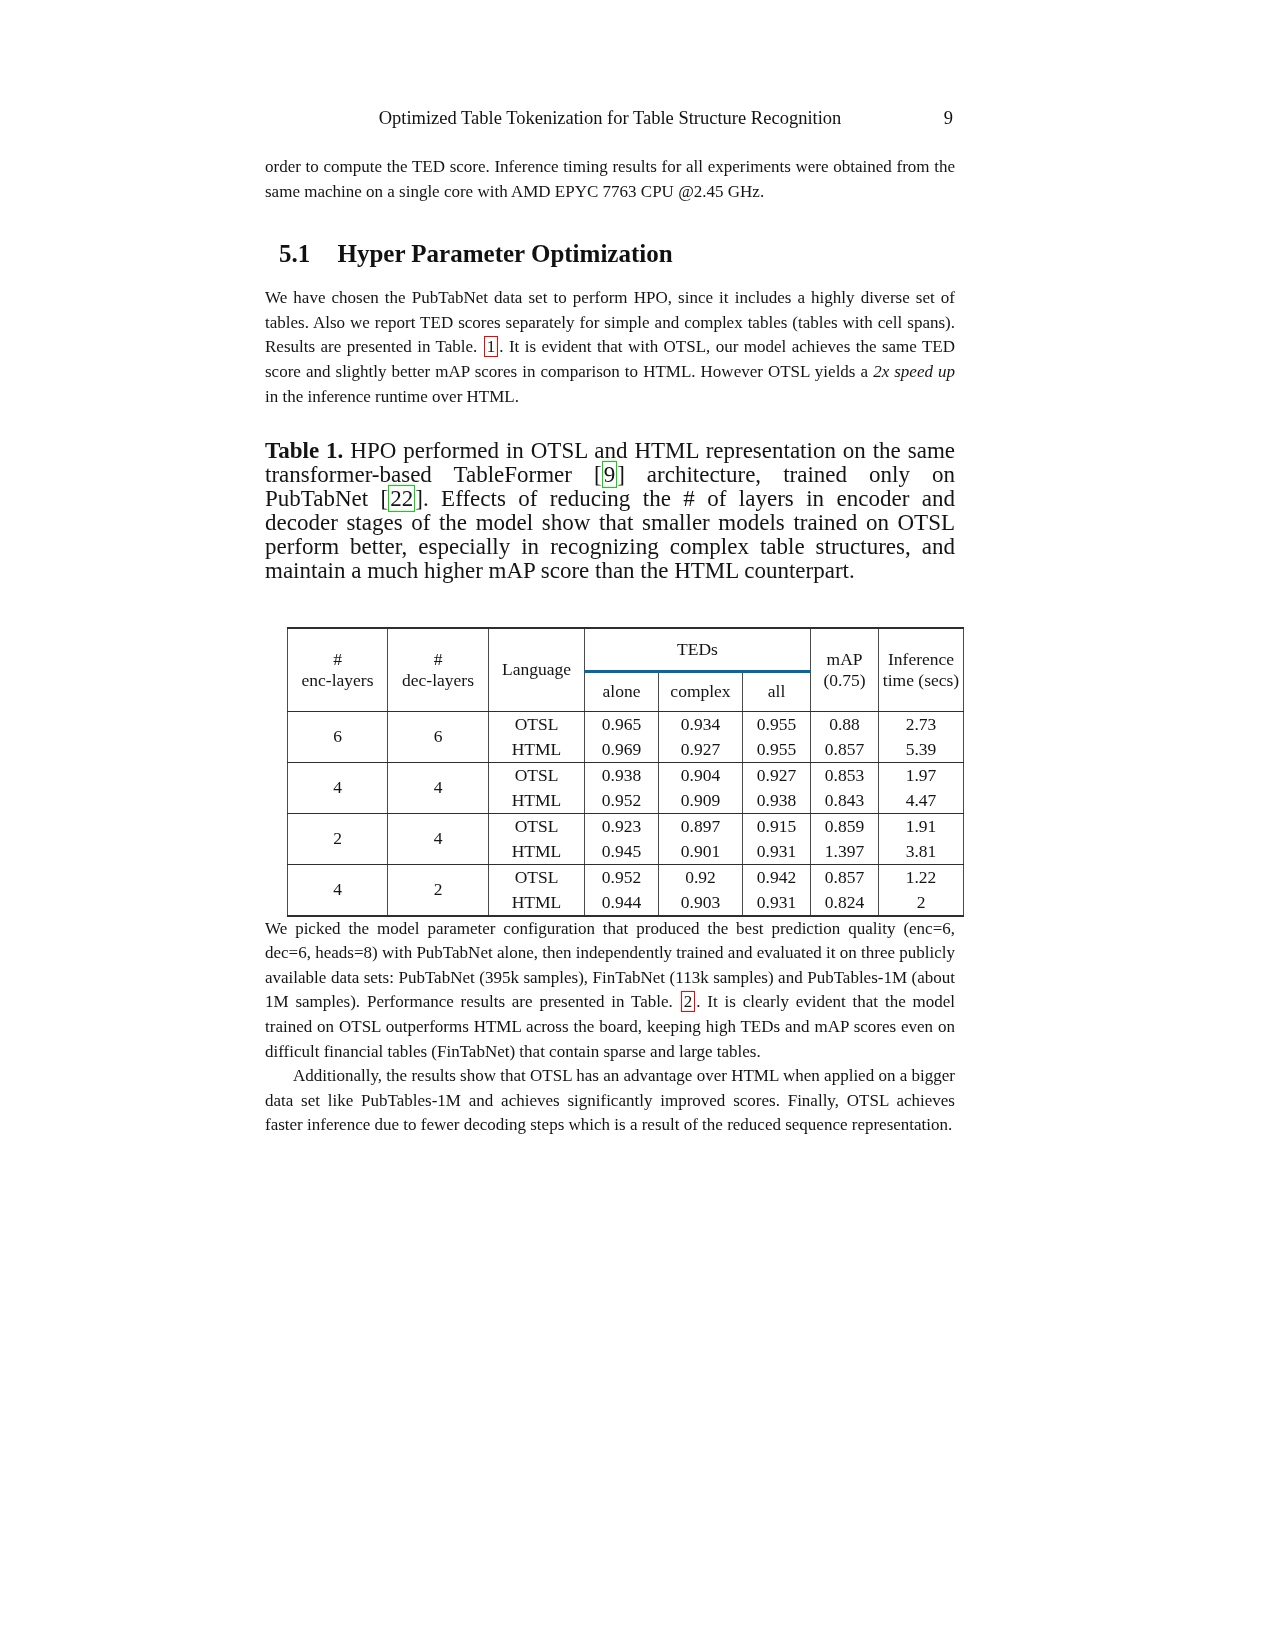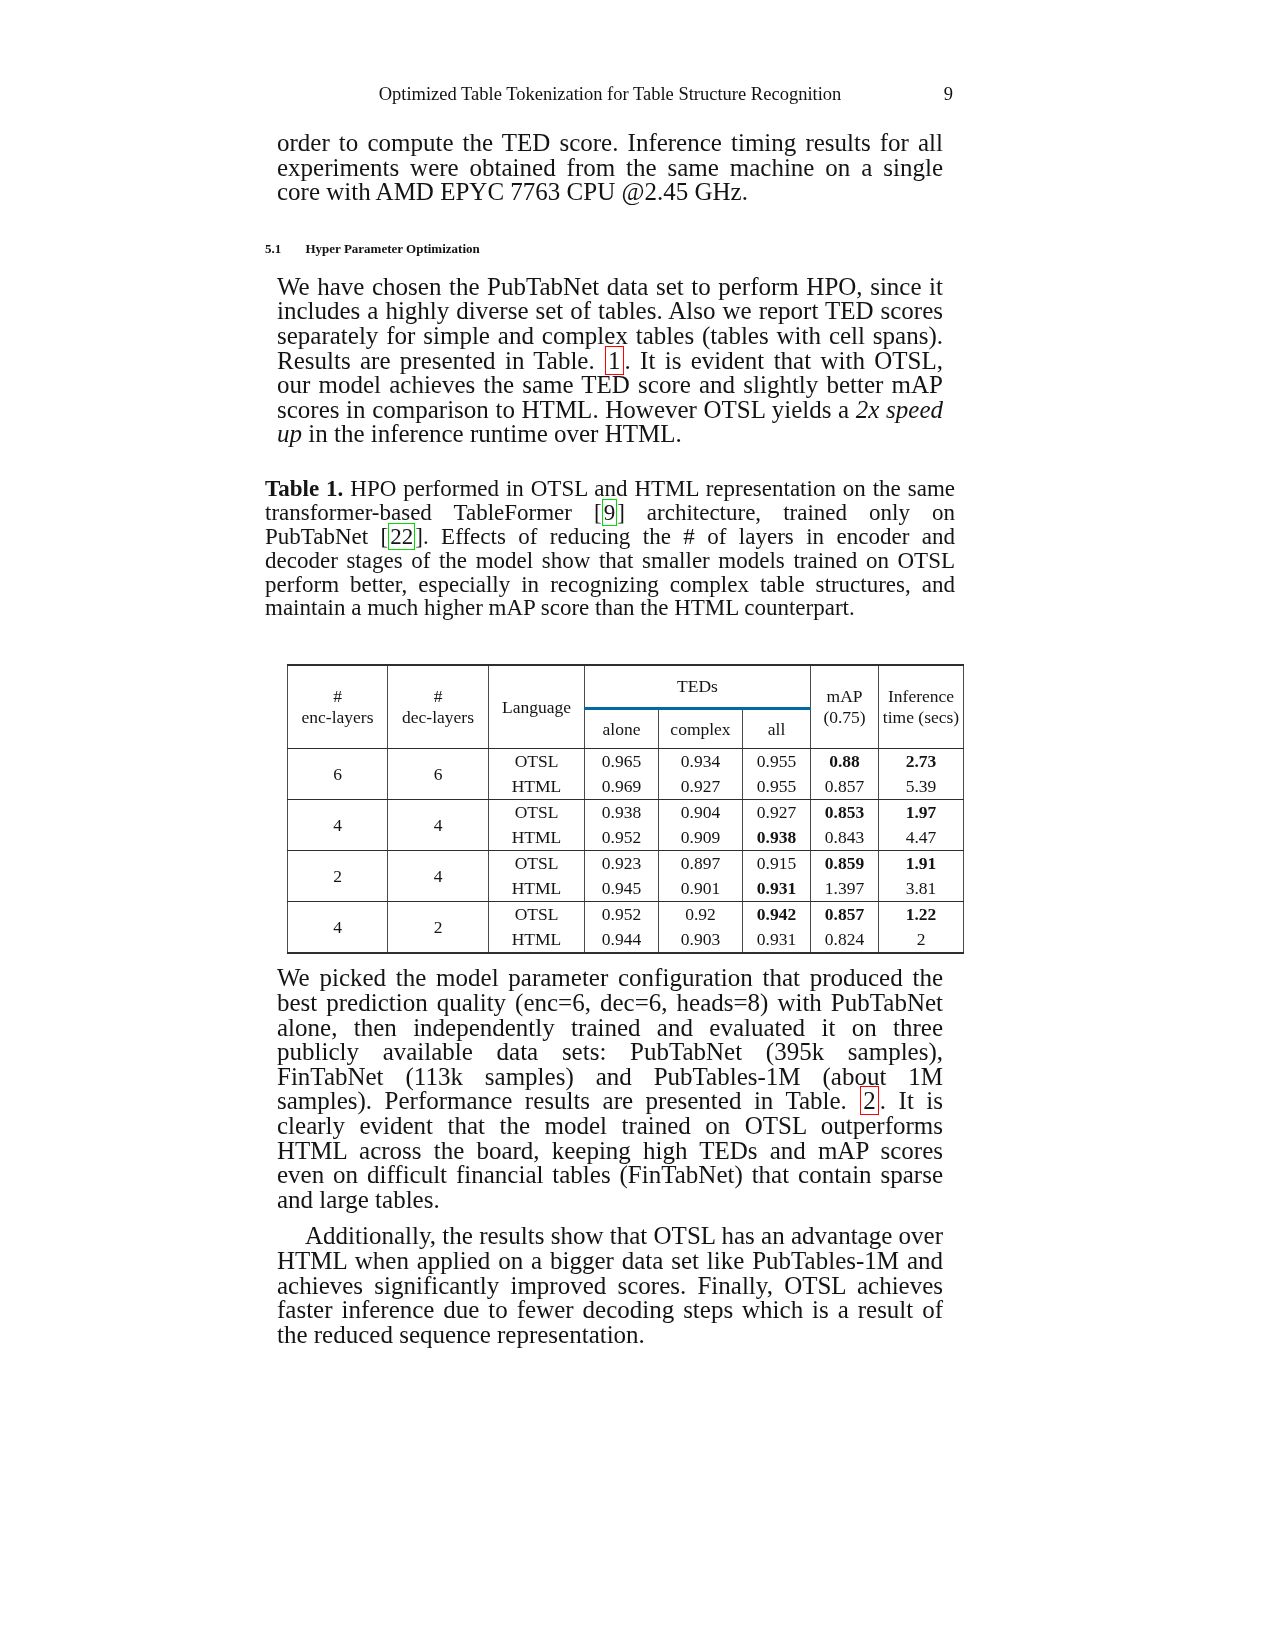--- a/index.html
+++ b/index.html
@@ -6,40 +6,40 @@
   body {
     width: 1275px; height: 1650px;
     background: #ffffff;
     font-family: "Liberation Serif", "DejaVu Serif", serif;
     color: #141414;
     overflow: hidden;
   }
   .page {
     width: 690px;
     margin-left: 265px;
-    padding-top: 84px;
+    padding-top: 108px;
   }
   .running-head {
     position: relative;
     font-size: 18.5px;
     text-align: center;
     color: #111;
   }
   .rh-page { position: absolute; right: 2px; top: 0; }
   .body-par {
-    font-size: 25px;
+    font-size: 17px;
     line-height: 24.6px;
     text-align: justify;
-    margin: 12px;
+    margin: 0;
   }
   .intro { margin-top: 26px; }
   .section-heading {
-    font-size: 13px;
+    font-size: 25px;
     font-weight: 700;
-    margin: 36px 0 18px 0;
+    margin: 36px 0 18px 14px;
     color: #111;
   }
   .sec-num { margin-right: 21px; }
   .caption {
     font-size: 23px;
     line-height: 23.9px;
     text-align: justify;
     margin: 30px 0 0 0;
   }
   .seg-bold { font-weight: 700; padding-right: 7px; }
@@ -71,21 +71,21 @@
     color: #141414;
   }
   .data-table thead tr:first-child th { height: 41px; }
   .data-table thead tr.subhead th { height: 38px; }
   .data-table thead tr.subhead th,
   .data-table thead th[rowspan="2"] { border-bottom: 1.6px solid #2e2e2e; }
   .data-table th.teds { border-bottom: 3px solid #0369a1; }
   .data-table tbody td { height: 25px; }
   .data-table tbody tr.group-end td,
   .data-table tbody td.span2 { border-bottom: 1.2px solid #2e2e2e; }
-  .data-table td.b { font-weight: 700; }
+  .data-table td.b { font-weight: 400; }
   .indent { text-indent: 28px; }
   .after-table { margin-top: 66px; }
 </style>
 </head>
 <body>
 
 <div class="page">
 
   <div class="running-head">
     <span class="rh-title">Optimized Table Tokenization for Table Structure Recognition</span>

